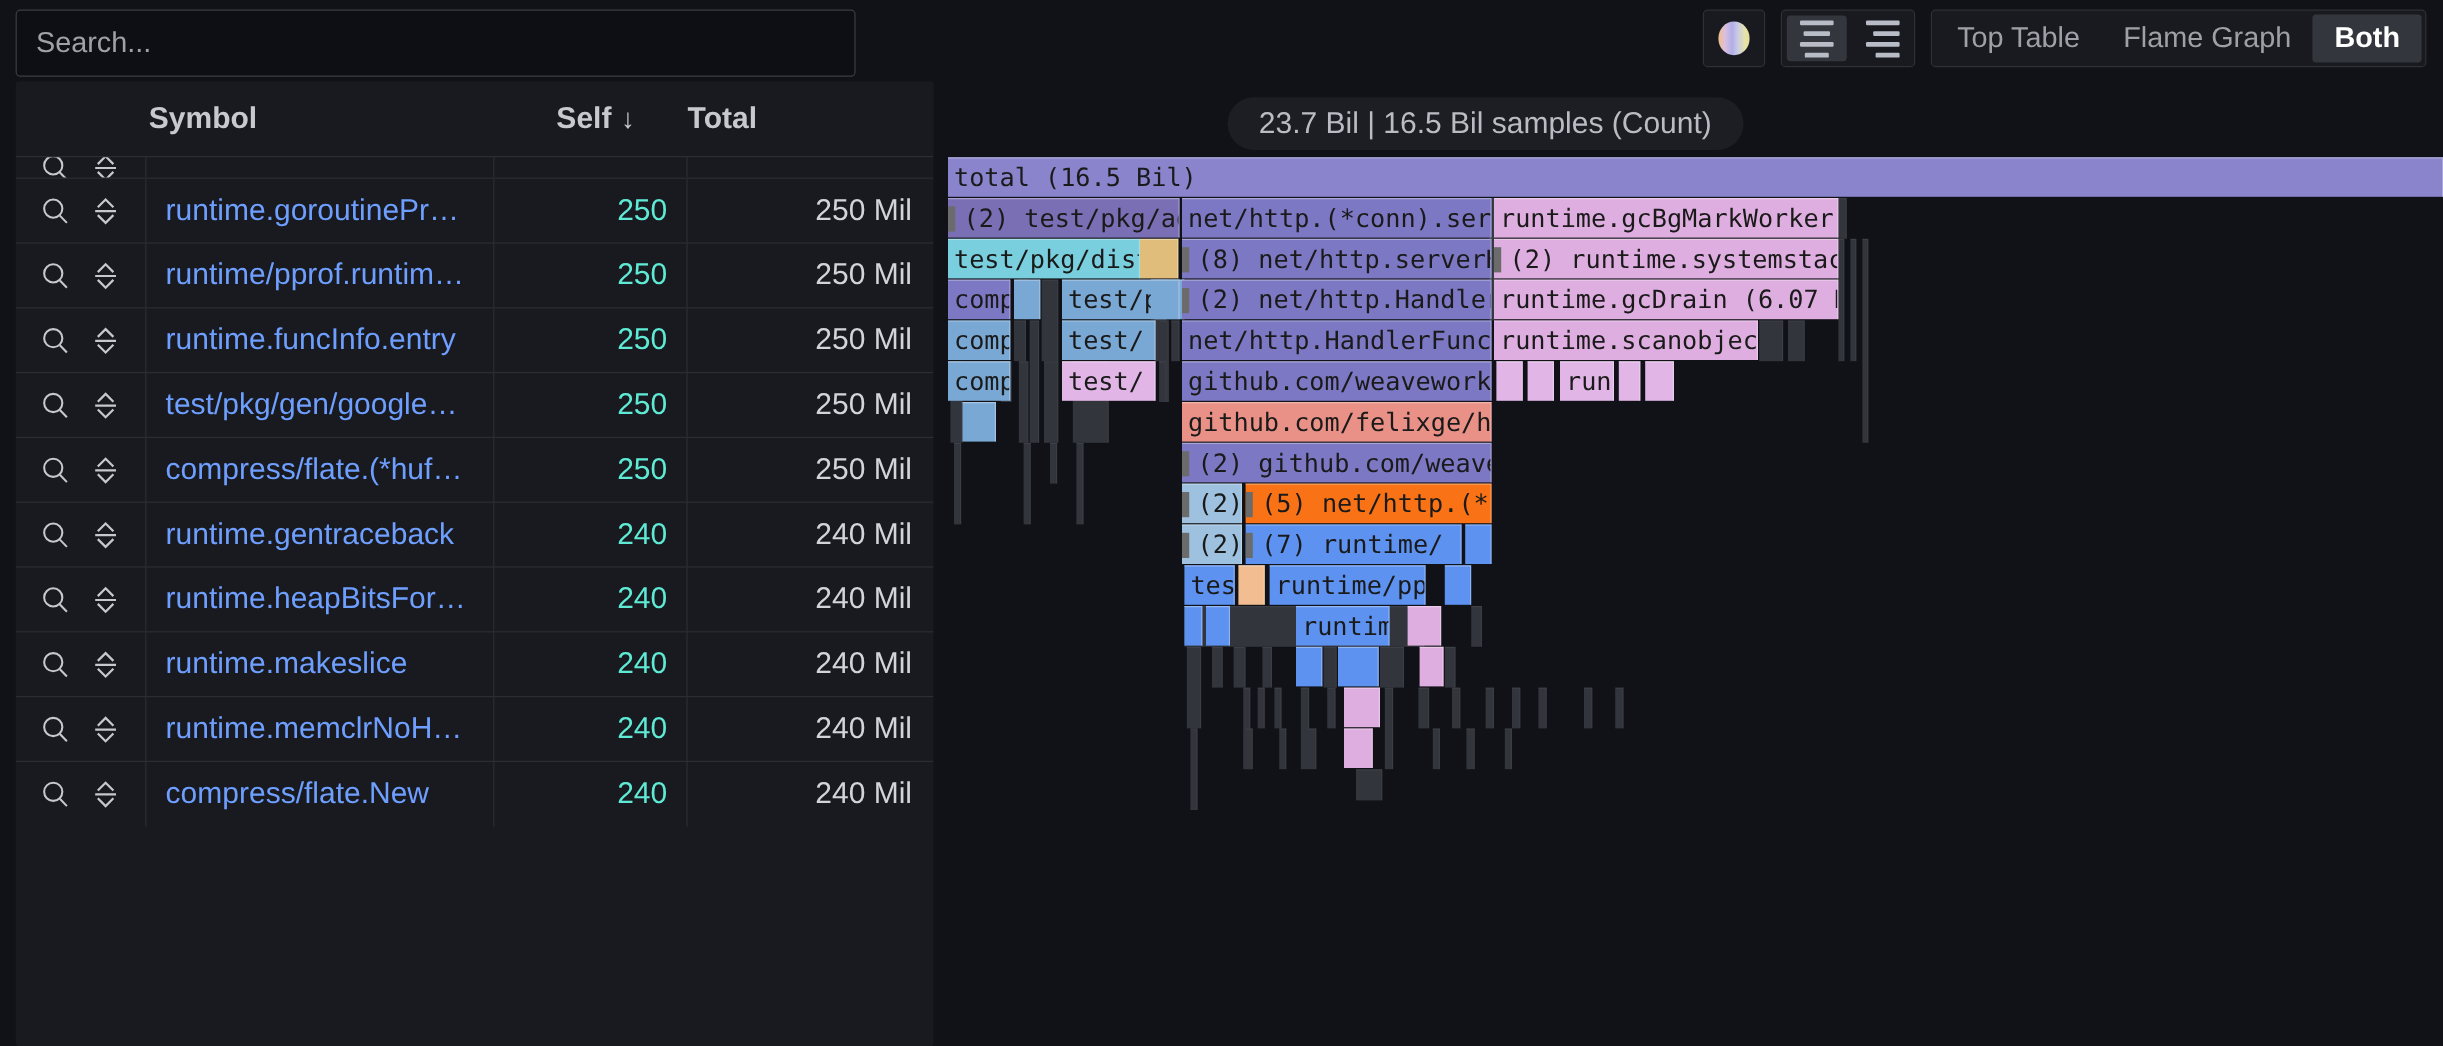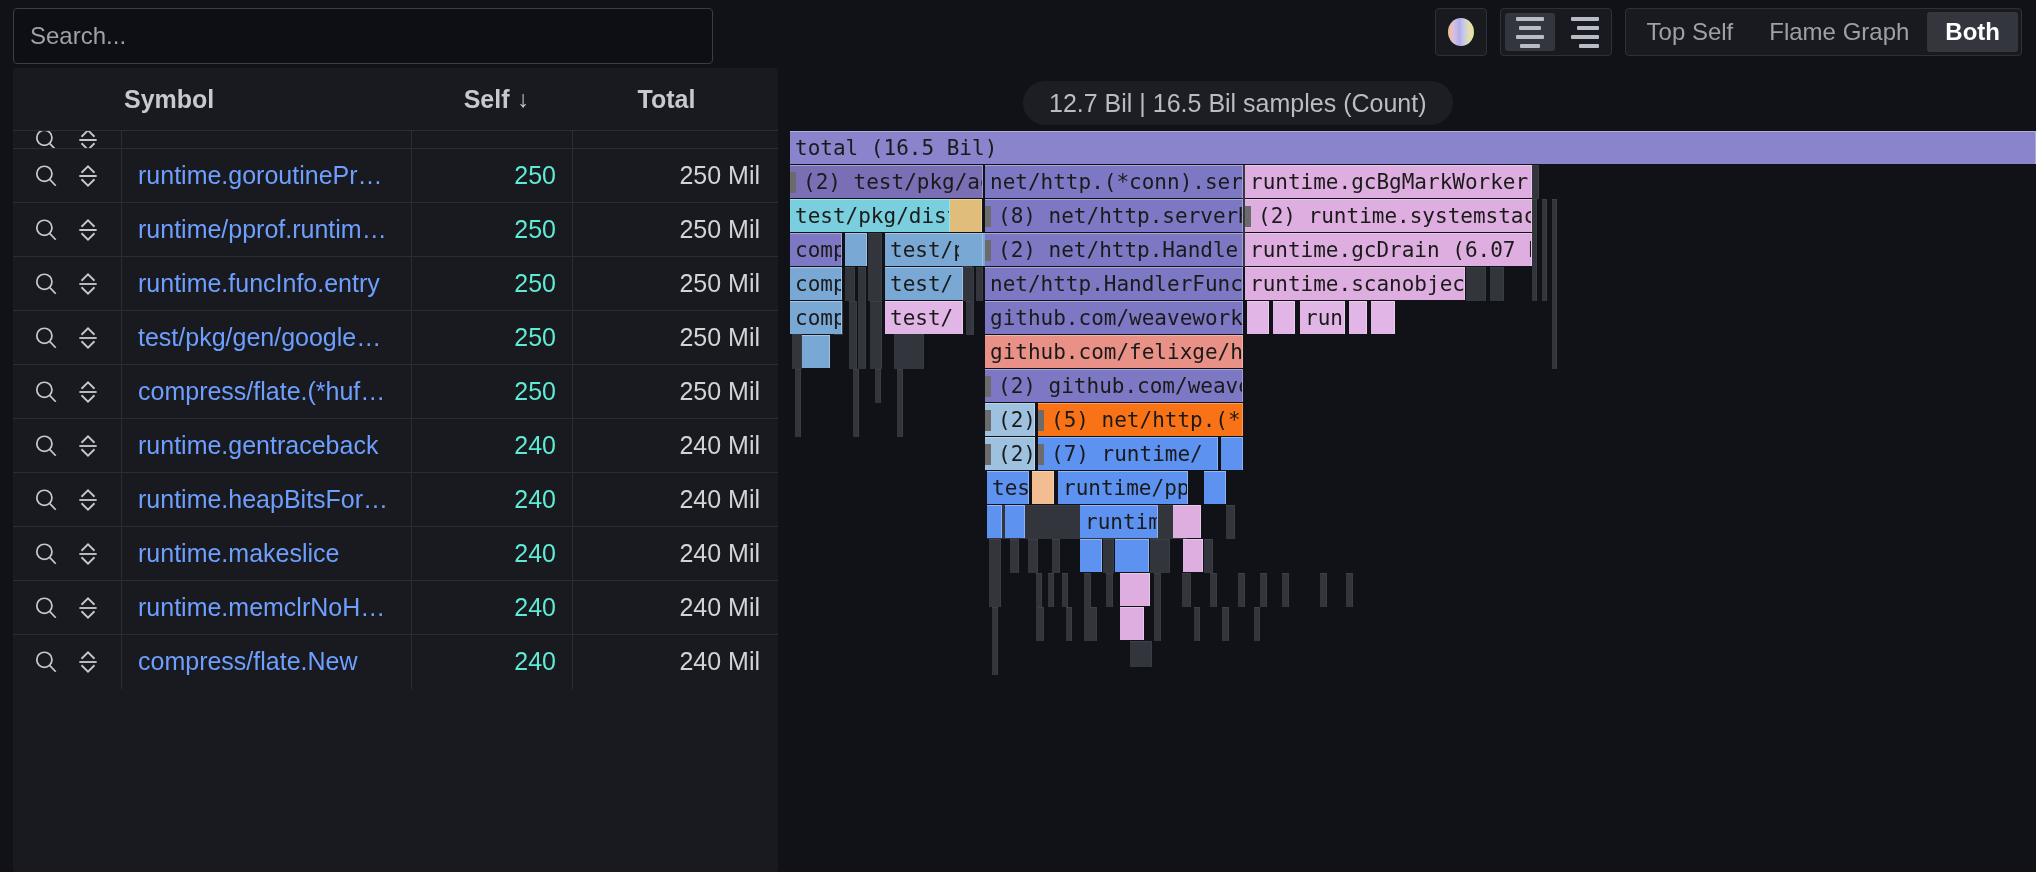--- a/index.html
+++ b/index.html
@@ -78,21 +78,21 @@
     background: #181a1f; border-radius: 3px; overflow: hidden;
   }
   .th-row {
     height: 62px; display: flex; align-items: center;
     background: #181a1f;
     gap: 28px;
   }
   .th { color: #c7c9cf; font-size: 25px; font-weight: bold; }
   .th-sym { width: 270px; padding-left: 111px; }
   .th-self { flex: 1; text-align: right; padding-right: 16px; display:flex; justify-content:flex-end; align-items:center; gap:8px; }
-  .th-total { width: 205px; text-align: center; padding-right: 18px; }
+  .th-total { width: 205px; text-align: left; padding-right: 18px; }
   .sort-arrow { font-size: 23px; color:#c7c9cf; }
 
   .tbody { position: relative; height: 742px; overflow: hidden; }
   .tr {
     display: flex; align-items: center; height: 54px;
     border-top: 1px solid #2a2d34;
   }
   .td-icons {
     width: 109px; height: 54px; display: flex; align-items: center; gap: 16px;
     padding-left: 20px; border-right: 1px solid #2a2d34;
@@ -167,21 +167,21 @@
         </button>
         <button class="align-btn al-r">
           <i></i>
             <i></i>
             <i></i>
             <i></i>
         </button>
       </div>
 
       <div class="ctl-box seg-group">
-        <button class="seg-btn">Top Self</button>
+        <button class="seg-btn">Top Table</button>
         <button class="seg-btn">Flame Graph</button>
         <button class="seg-btn active">Both</button>
       </div>
 
     </div>
   </div>
 
   <div class="table-panel">
     <div class="th-row">
       <div class="th th-sym">Symbol</div>
@@ -365,21 +365,21 @@
             </svg>
           </div>
           <div class="td-sym">compress/flate.New</div>
           <div class="td-self">240</div>
           <div class="td-total">240 Mil</div>
         </div>
       </div>
   </div>
 
   <div class="flame-panel">
-    <div class="flame-pill">12.7 Bil | 16.5 Bil samples (Count)</div>
+    <div class="flame-pill">23.7 Bil | 16.5 Bil samples (Count)</div>
     <div class="flame-canvas" id="flame-canvas">
         <div class="fbar dim" style="left: 58px; top: 102px; width: 9px; height: 33px; background: rgb(50, 53, 60);"></div>
         <div class="fbar dim" style="left: 78px; top: 102px; width: 14px; height: 68px; background: rgb(50, 53, 60);"></div>
         <div class="fbar dim" style="left: 172px; top: 102px; width: 10px; height: 68px; background: rgb(50, 53, 60);"></div>
         <div class="fbar dim" style="left: 55px; top: 136px; width: 10px; height: 34px; background: rgb(50, 53, 60);"></div>
         <div class="fbar dim" style="left: 68px; top: 136px; width: 8px; height: 102px; background: rgb(50, 53, 60);"></div>
         <div class="fbar dim" style="left: 176px; top: 136px; width: 8px; height: 68px; background: rgb(50, 53, 60);"></div>
         <div class="fbar dim" style="left: 186px; top: 136px; width: 7px; height: 34px; background: rgb(50, 53, 60);"></div>
         <div class="fbar dim" style="left: 2px; top: 170px; width: 10px; height: 68px; background: rgb(50, 53, 60);"></div>
         <div class="fbar dim" style="left: 44px; top: 170px; width: 9px; height: 34px; background: rgb(50, 53, 60);"></div>

